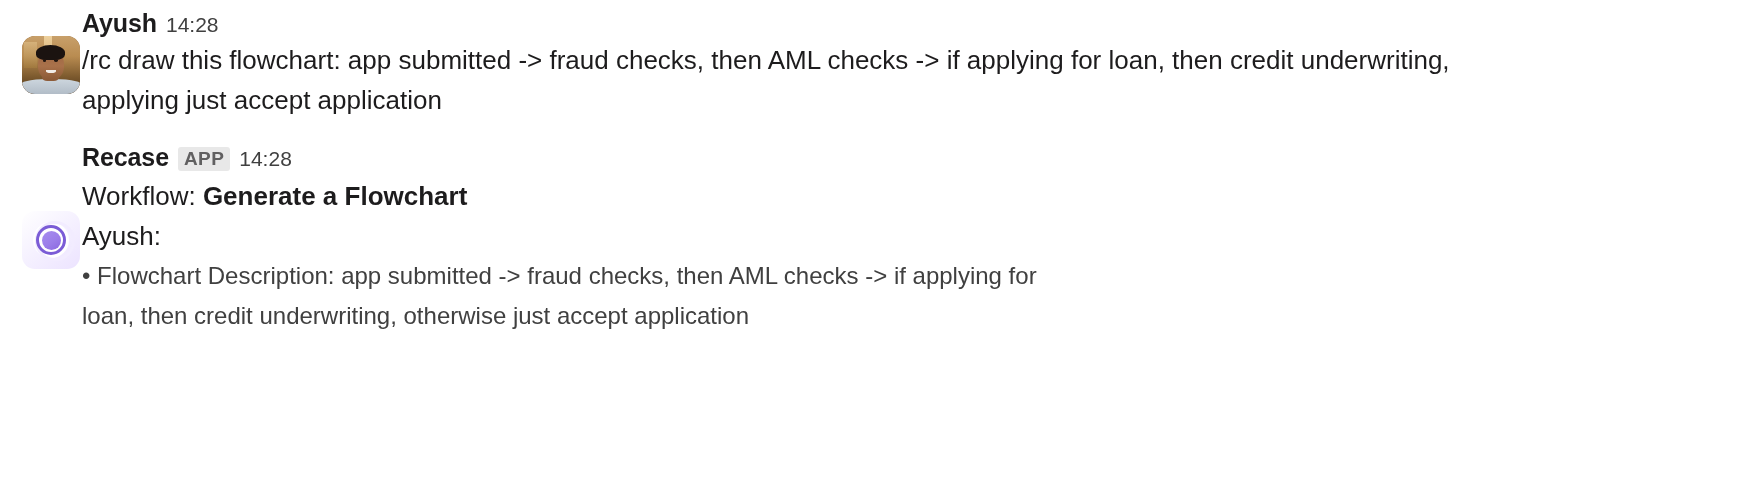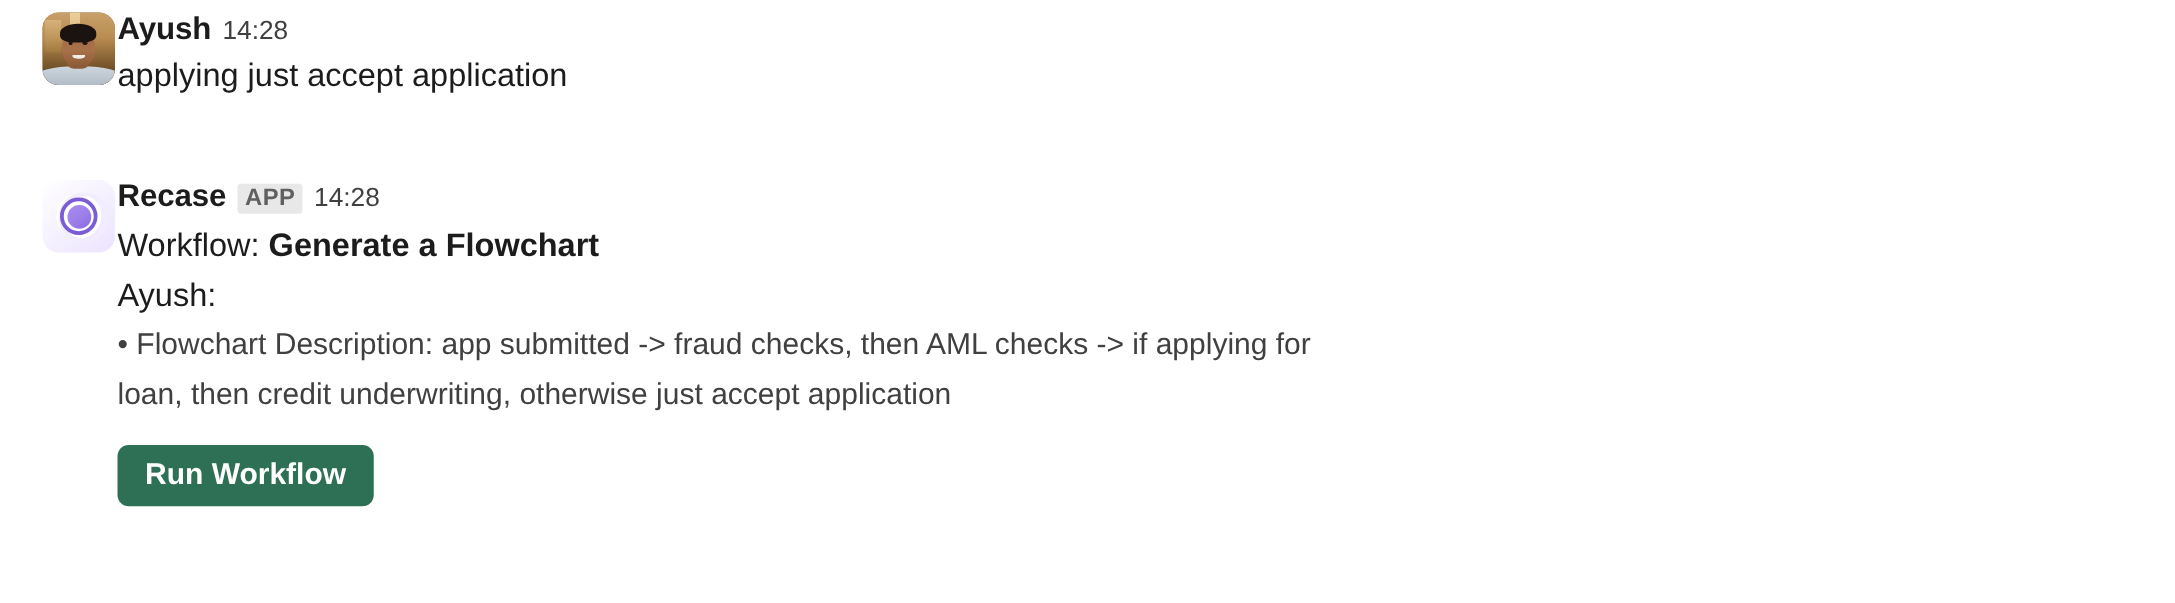--- a/index.html
+++ b/index.html
@@ -19,23 +19,23 @@
   .chat {
     position: relative;
     width: 1740px;
     height: 482px;
     background: #ffffff;
   }
 
   
   .message {
     position: absolute;
-    left: 12px;
-    display: flex;
-    align-items: flex-start;
+    left: 0;
+    display: flex;
+    align-items: center;
   }
 
   .avatar-slot {
     width: 82px;
     flex: 0 0 82px;
     display: flex;
     justify-content: flex-start;
     padding-left: 22px;
     box-sizing: border-box;
   }
@@ -260,20 +260,21 @@
         <div class="ph-eye l"></div>
         <div class="ph-eye r"></div>
         <div class="ph-mouth"></div>
       </div>
     </div>
     <div class="body">
       <div class="meta">
         <span class="author">Ayush</span>
         <span class="timestamp">14:28</span>
       </div>
+      <div class="line">/rc draw this flowchart: app submitted -&gt; fraud checks, then AML checks -&gt; if applying for loan, then credit underwriting,</div>
       <div class="line">applying just accept application</div>
     </div>
   </div>
 
   <div class="message" style="top:144px;">
     <div class="avatar-slot">
       <div class="avatar-app">
         <div class="ring-outer">
           <div class="ring-mid">
             <div class="ring-core"></div>
@@ -292,19 +293,16 @@
         <span>Workflow:</span><span>&nbsp;</span><b>Generate a Flowchart</b>
       </div>
 
       <div class="line">Ayush:</div>
 
       <div class="bullet-line">
         <span>•</span><span>&nbsp;</span><span>Flowchart Description: app submitted -&gt; fraud checks, then AML checks -&gt; if applying for</span>
       </div>
       <div class="bullet-line">loan, then credit underwriting, otherwise just accept application</div>
 
-      <div class="btn-row">
-        <button class="run-btn">Run Workflow</button>
-      </div>
     </div>
   </div>
 
 </div>
 
 </body></html>

